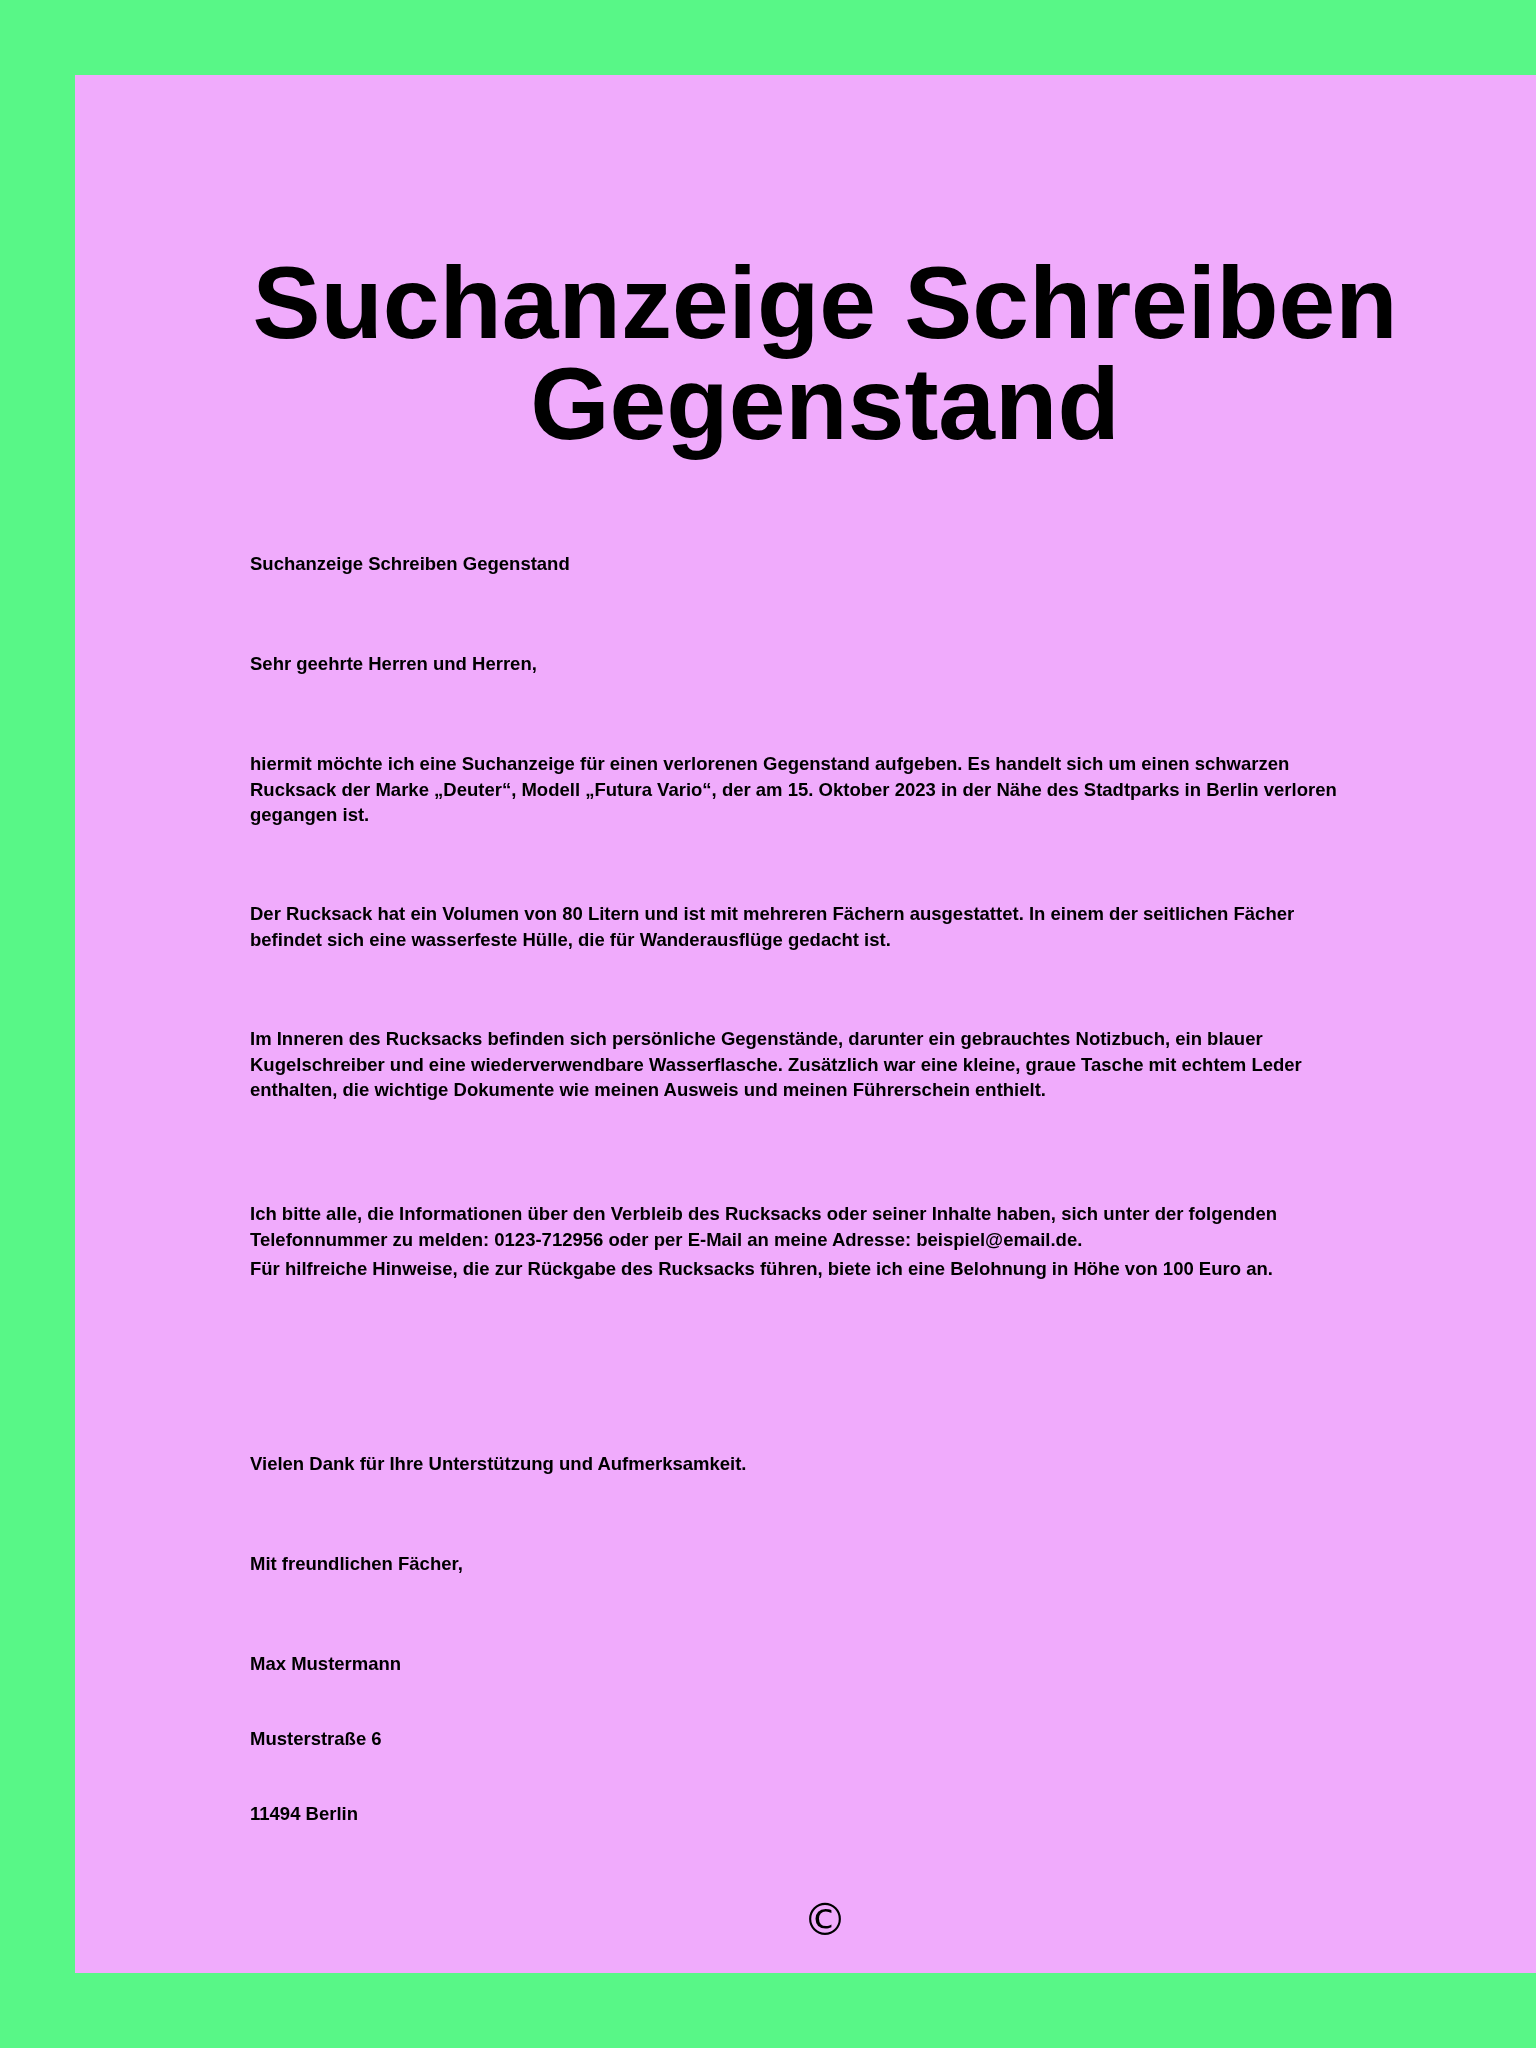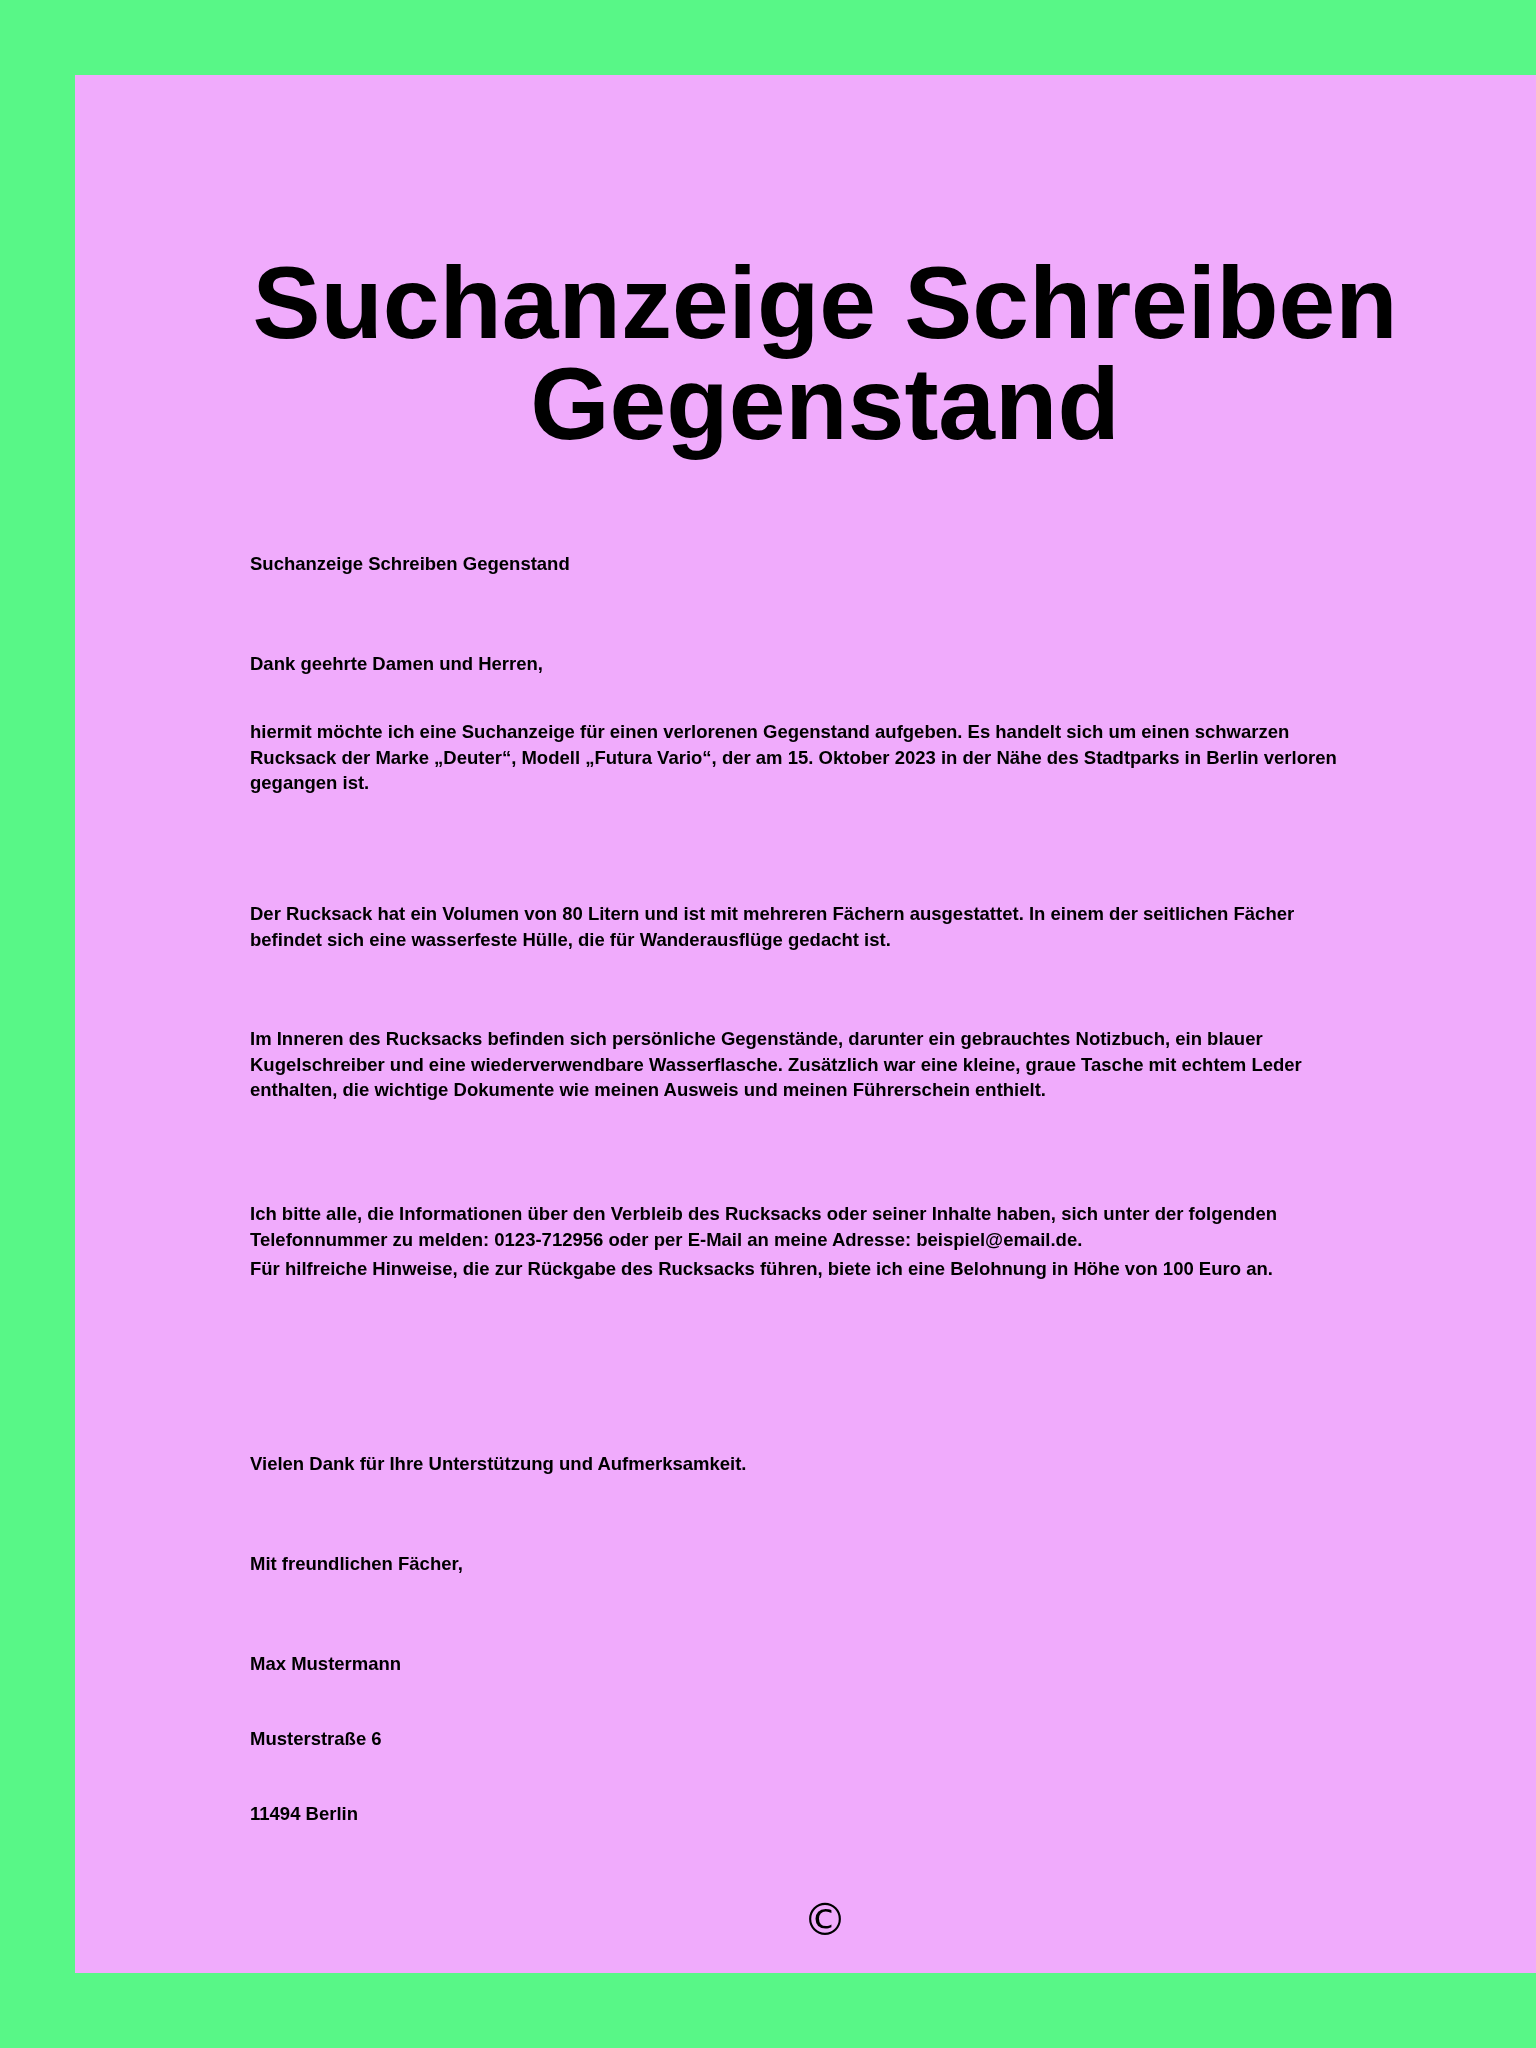--- a/index.html
+++ b/index.html
@@ -44,22 +44,22 @@
   }
 </style>
 </head>
 <body>
 
 <div class="page">
   <h1 class="title">Suchanzeige Schreiben Gegenstand</h1>
 
   <div class="body">
     <p style="top:476px">Suchanzeige Schreiben Gegenstand</p>
-    <p style="top:576px">Dank geehrte Damen und Herren,</p>
-    <p style="top:644px">hiermit möchte ich eine Suchanzeige für einen verlorenen Gegenstand aufgeben. Es handelt sich um einen schwarzen Rucksack der Marke „Deuter“, Modell „Futura Vario“, der am 15. Oktober 2023 in der Nähe des Stadtparks in Berlin verloren gegangen ist.</p>
+    <p style="top:576px">Sehr geehrte Herren und Herren,</p>
+    <p style="top:676px">hiermit möchte ich eine Suchanzeige für einen verlorenen Gegenstand aufgeben. Es handelt sich um einen schwarzen Rucksack der Marke „Deuter“, Modell „Futura Vario“, der am 15. Oktober 2023 in der Nähe des Stadtparks in Berlin verloren gegangen ist.</p>
     <p style="top:826px">Der Rucksack hat ein Volumen von 80 Litern und ist mit mehreren Fächern ausgestattet. In einem der seitlichen Fächer befindet sich eine wasserfeste Hülle, die für Wanderausflüge gedacht ist.</p>
     <p style="top:951px">Im Inneren des Rucksacks befinden sich persönliche Gegenstände, darunter ein gebrauchtes Notizbuch, ein blauer Kugelschreiber und eine wiederverwendbare Wasserflasche. Zusätzlich war eine kleine, graue Tasche mit echtem Leder enthalten, die wichtige Dokumente wie meinen Ausweis und meinen Führerschein enthielt.</p>
     <p style="top:1126px">Ich bitte alle, die Informationen über den Verbleib des Rucksacks oder seiner Inhalte haben, sich unter der folgenden Telefonnummer zu melden: 0123-712956 oder per E-Mail an meine Adresse: beispiel@email.de.</p>
     <p style="top:1181px">Für hilfreiche Hinweise, die zur Rückgabe des Rucksacks führen, biete ich eine Belohnung in Höhe von 100 Euro an.</p>
     <p style="top:1376px">Vielen Dank für Ihre Unterstützung und Aufmerksamkeit.</p>
     <p style="top:1476px">Mit freundlichen Fächer,</p>
     <p style="top:1576px">Max Mustermann</p>
     <p style="top:1651px">Musterstraße 6</p>
     <p style="top:1726px">11494 Berlin</p>
   </div>

